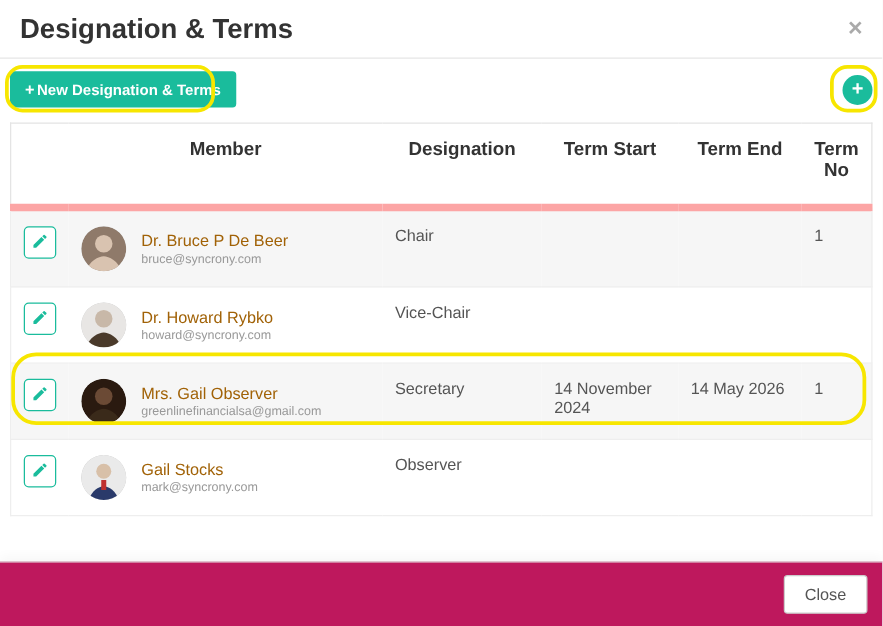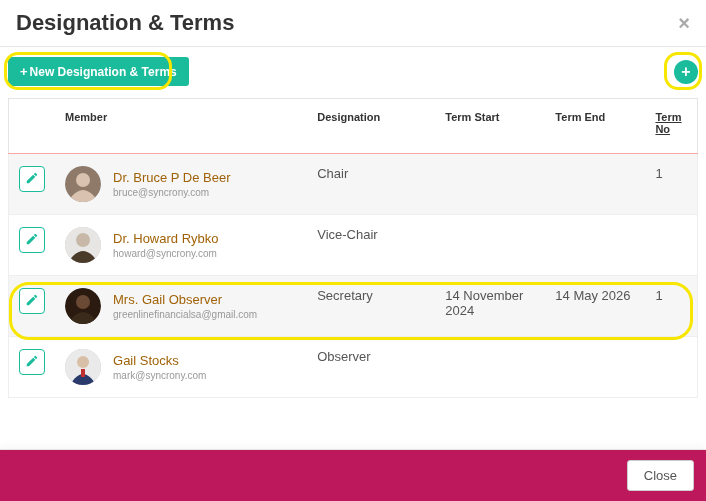--- a/index.html
+++ b/index.html
@@ -84,26 +84,26 @@
   }
   .table-wrap {
     padding: 0 8px 8px 8px;
   }
   table {
     width: 100%;
     border-collapse: collapse;
     font-size: 13px;
   }
   thead th {
-    text-align: left;
-    font-size: 11px;
+    text-align: center;
+    font-size: 15px;
     font-weight: 700;
     color: #333;
     padding: 12px 10px 18px 10px;
-    border-bottom: 1px solid #fca5a5;
+    border-bottom: 6px solid #fca5a5;
     border-top: 1px solid #e4e4e4;
     background: #fff;
     vertical-align: top;
   }
   thead th:first-child { border-left: 1px solid #e4e4e4; }
   thead th:last-child { border-right: 1px solid #e4e4e4; }
   tbody td {
     border-bottom: 1px solid #eee;
     padding: 12px 10px;
     vertical-align: top;
@@ -112,21 +112,21 @@
   }
   tbody tr:nth-child(odd) td { background: #f6f6f6; }
   tbody tr:nth-child(even) td { background: #fff; }
   tbody td:first-child { border-left: 1px solid #eee; }
   tbody td:last-child { border-right: 1px solid #eee; }
   .col-edit { width: 44px; }
   .col-member { width: 252px; }
   .col-desig { width: 128px; }
   .col-start { width: 110px; }
   .col-end { width: 100px; }
-  .col-no { width: 52px; text-decoration: underline; }
+  .col-no { width: 52px; }
   .edit-btn {
     width: 26px; height: 26px;
     border: 1px solid #1abc9c;
     border-radius: 4px;
     background: #fff;
     color: #1abc9c;
     display: flex; align-items: center; justify-content: center;
     cursor: pointer;
   }
   .edit-btn svg { width: 14px; height: 14px; fill: #1abc9c; }

